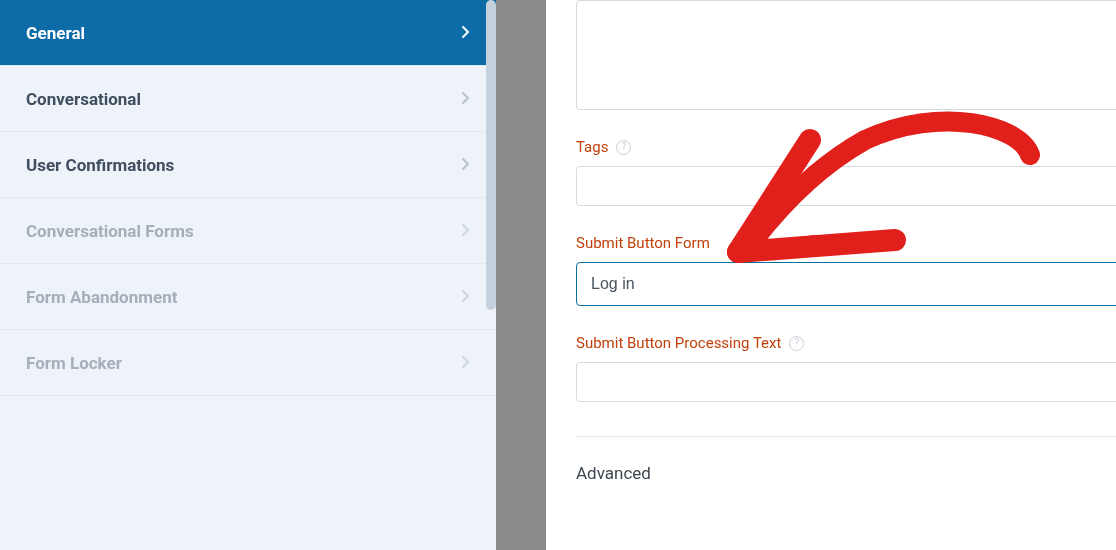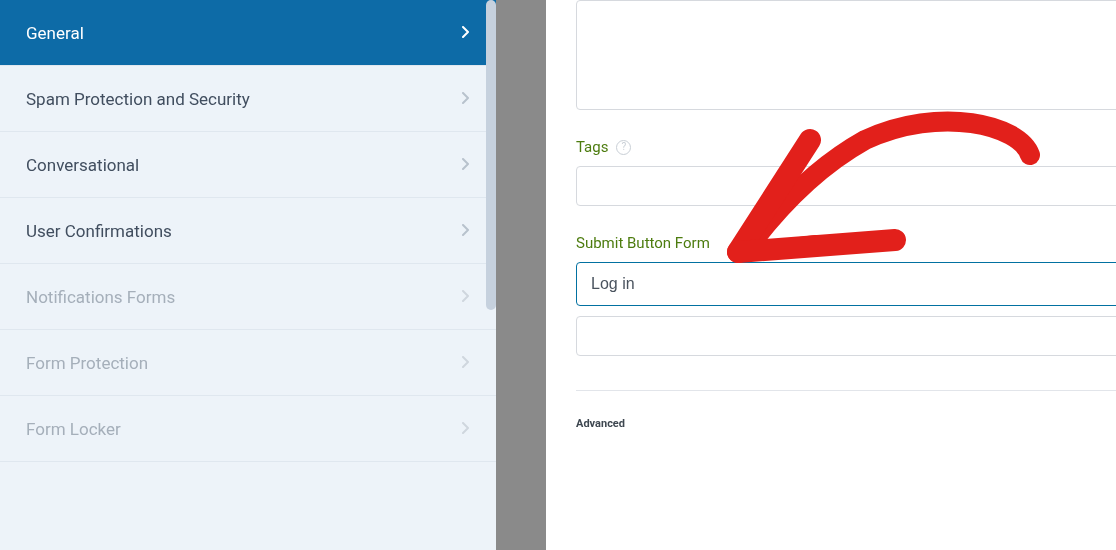--- a/index.html
+++ b/index.html
@@ -16,20 +16,21 @@
       left: 0; top: 0;
       width: 1116px; height: 550px;
     }
     .sidebar {
       position: absolute;
       left: 0;
       top: 0;
       width: 496px;
       height: 550px;
       background: #edf3f9;
+      font-weight: bold;
     }
     .sidebar-scroll-track {
       position: absolute;
       right: 0;
       top: 0;
       width: 10px;
       height: 310px;
       border-radius: 5px;
       background: #c6d1de;
     }
@@ -73,21 +74,21 @@
       border-radius: 4px;
       background: #fff;
       margin-top: 0;
     }
     .label-row {
       display: flex;
       align-items: center;
       gap: 8px;
       margin-top: 28px;
       font-size: 15px;
-      color: #4d7c0f;
+      color: #c2410c;
     }
     .help-icon {
       width: 15px; height: 15px;
       border: 1.5px solid #c9cfd6;
       border-radius: 50%;
       display: inline-flex;
       align-items: center;
       justify-content: center;
       font-size: 10px;
       color: #c9cfd6;
@@ -116,22 +117,22 @@
       color: #4a535e;
       background: transparent;
     }
     .divider {
       border: none;
       border-top: 1px solid #e2e5ea;
       margin-top: 34px;
       width: 548px;
     }
     .advanced-hdr {
-      font-size: 11px;
-      font-weight: 700;
+      font-size: 17px;
+      font-weight: 400;
       color: #3e4750;
       margin-top: 26px;
     }
     .arrow-annotation {
       position: absolute;
       left: 730px;
       top: 110px;
       width: 330px;
       height: 170px;
       pointer-events: none;
@@ -147,28 +148,20 @@
 
     <div class="sidebar-item active">
       <span>General</span>
       <span class="sidebar-chevron">
         <svg width="8" height="12" viewBox="0 0 8 12">
             <path d="M1 1 L6 6 L1 11" stroke="#ffffff" stroke-width="2" fill="none" stroke-linecap="round" stroke-linejoin="round"></path>
           </svg>
       </span>
     </div>
 
-    <div class="sidebar-item">
-      <span>Spam Protection and Security</span>
-      <span class="sidebar-chevron">
-        <svg width="8" height="12" viewBox="0 0 8 12">
-            <path d="M1 1 L6 6 L1 11" stroke="#b8c2cd" stroke-width="2" fill="none" stroke-linecap="round" stroke-linejoin="round"></path>
-          </svg>
-      </span>
-    </div>
 
 
     <div class="sidebar-item">
       <span>Conversational</span>
       <span class="sidebar-chevron">
         <svg width="8" height="12" viewBox="0 0 8 12">
             <path d="M1 1 L6 6 L1 11" stroke="#b8c2cd" stroke-width="2" fill="none" stroke-linecap="round" stroke-linejoin="round"></path>
           </svg>
       </span>
     </div>
@@ -176,30 +169,30 @@
     <div class="sidebar-item">
       <span>User Confirmations</span>
       <span class="sidebar-chevron">
         <svg width="8" height="12" viewBox="0 0 8 12">
             <path d="M1 1 L6 6 L1 11" stroke="#b8c2cd" stroke-width="2" fill="none" stroke-linecap="round" stroke-linejoin="round"></path>
           </svg>
       </span>
     </div>
 
     <div class="sidebar-item inactive">
-      <span>Notifications Forms</span>
+      <span>Conversational Forms</span>
       <span class="sidebar-chevron">
         <svg width="8" height="12" viewBox="0 0 8 12">
             <path d="M1 1 L6 6 L1 11" stroke="#cfd6de" stroke-width="2" fill="none" stroke-linecap="round" stroke-linejoin="round"></path>
           </svg>
       </span>
     </div>
 
     <div class="sidebar-item inactive">
-      <span>Form Protection</span>
+      <span>Form Abandonment</span>
       <span class="sidebar-chevron">
         <svg width="8" height="12" viewBox="0 0 8 12">
             <path d="M1 1 L6 6 L1 11" stroke="#cfd6de" stroke-width="2" fill="none" stroke-linecap="round" stroke-linejoin="round"></path>
           </svg>
       </span>
     </div>
 
     <div class="sidebar-item inactive">
       <span>Form Locker</span>
       <span class="sidebar-chevron">
@@ -222,20 +215,24 @@
     </div>
     <div class="input-under"></div>
 
     <div class="label-row">
       <span>Submit Button Form</span>
     </div>
     <div class="input-under focused">
       <input type="text" class="input-inner" value="Log in" style="">
     </div>
 
+    <div class="label-row">
+      <span>Submit Button Processing Text</span>
+      <span class="help-icon"></span>
+    </div>
     <div class="input-under">
       <input type="text" class="input-inner" value="" style="">
     </div>
 
     <hr class="divider">
 
     <div class="advanced-hdr">Advanced</div>
 
   </div>
 

